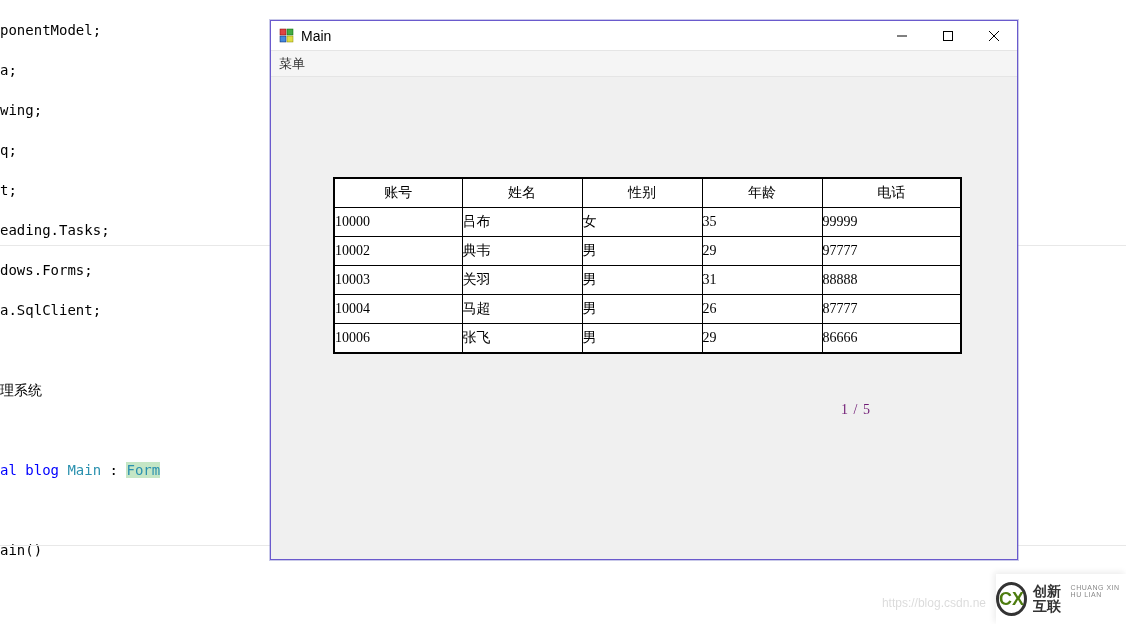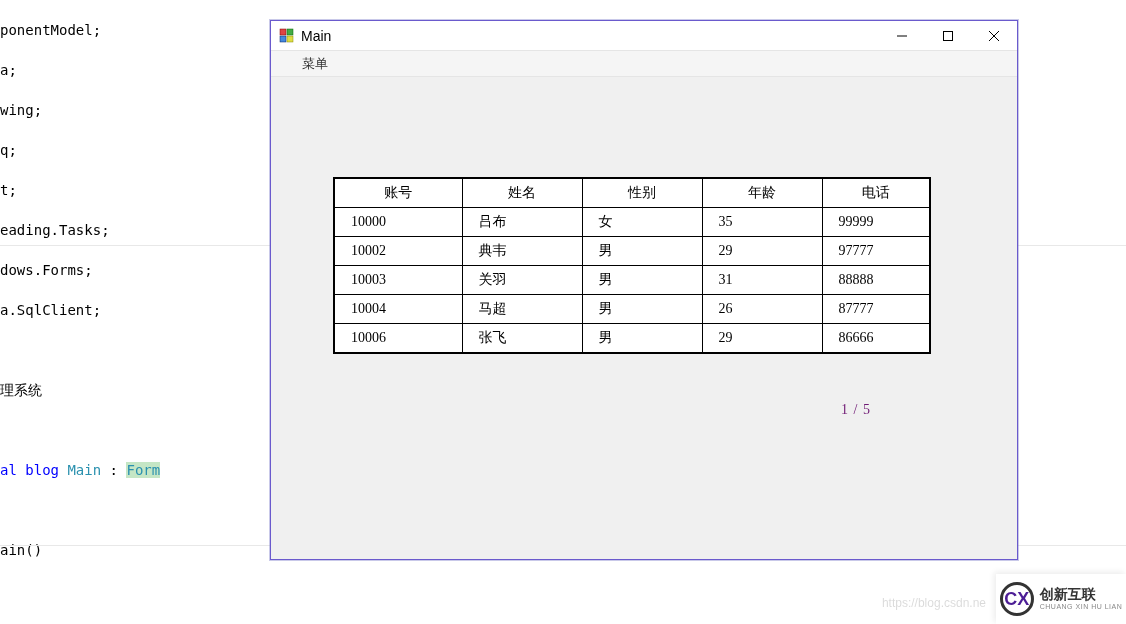--- a/index.html
+++ b/index.html
@@ -71,21 +71,21 @@
     display: flex; align-items: center; justify-content: center;
     color: #000;
   }
   .winbtn svg { width: 10px; height: 10px; }
 
   .menubar {
     height: 26px;
     background: #f5f5f5;
     display: flex;
     align-items: center;
-    padding: 0 23px;
+    padding: 0 0;
     font-size: 13px;
     color: #333;
     border-bottom: 1px solid #e5e5e5;
   }
   .menu-item { padding: 2px 8px; }
 
   .client {
     flex: 1;
     position: relative;
     background: #f0f0f0;
@@ -95,28 +95,28 @@
     top: 100px;
     left: 62px;
     border-collapse: collapse;
     background: #ffffff;
     border: 2px solid #000;
     font-family: "NSimSun", "SimSun", serif;
     font-size: 14px;
   }
   .data-table th, .data-table td {
     border: 1px solid #000;
-    padding: 5px 16px;
+    padding: 5px 0;
   }
   .data-table th { font-weight: normal; }
   .col-acct { width: 128px; }
   .col-name { width: 120px; }
   .col-gender { width: 120px; }
   .col-age { width: 120px; }
-  .col-phone { width: 108px; }
+  .col-phone { width: 139px; }
 
   .pager {
     position: absolute;
     top: 325px;
     left: 570px;
     font-family: "NSimSun", serif;
     font-size: 14px;
     color: #701a75;
     letter-spacing: 1px;
   }
@@ -133,23 +133,23 @@
     justify-content: center;
     gap: 6px;
     box-shadow: -2px -2px 6px rgba(0,0,0,0.08);
     font-family: "Microsoft YaHei", sans-serif;
   }
   .logo-cx {
     width: 34px; height: 34px;
     border: 3px solid #333;
     border-radius: 50%;
     display: flex; align-items: center; justify-content: center;
-    font-weight: bold; color: #4c1d95; font-size: 18px;
-  }
-  .logo-text { display: flex; flex-direction: column; line-height: 1.1; justify-content: flex-end; }
+    font-weight: bold; color: #4d7c0f; font-size: 18px;
+  }
+  .logo-text { display: flex; line-height: 1.1; justify-content: flex-end; }
   .logo-big { font-size: 14px; color: #333; font-weight: 600; }
   .logo-small { font-size: 7px; color: #888; letter-spacing: 0.5px; }
   .watermark {
     position: absolute;
     right: 140px;
     bottom: 14px;
     font-size: 12px;
     color: rgba(0,0,0,0.15);
     font-family: sans-serif;
     text-align: right;

